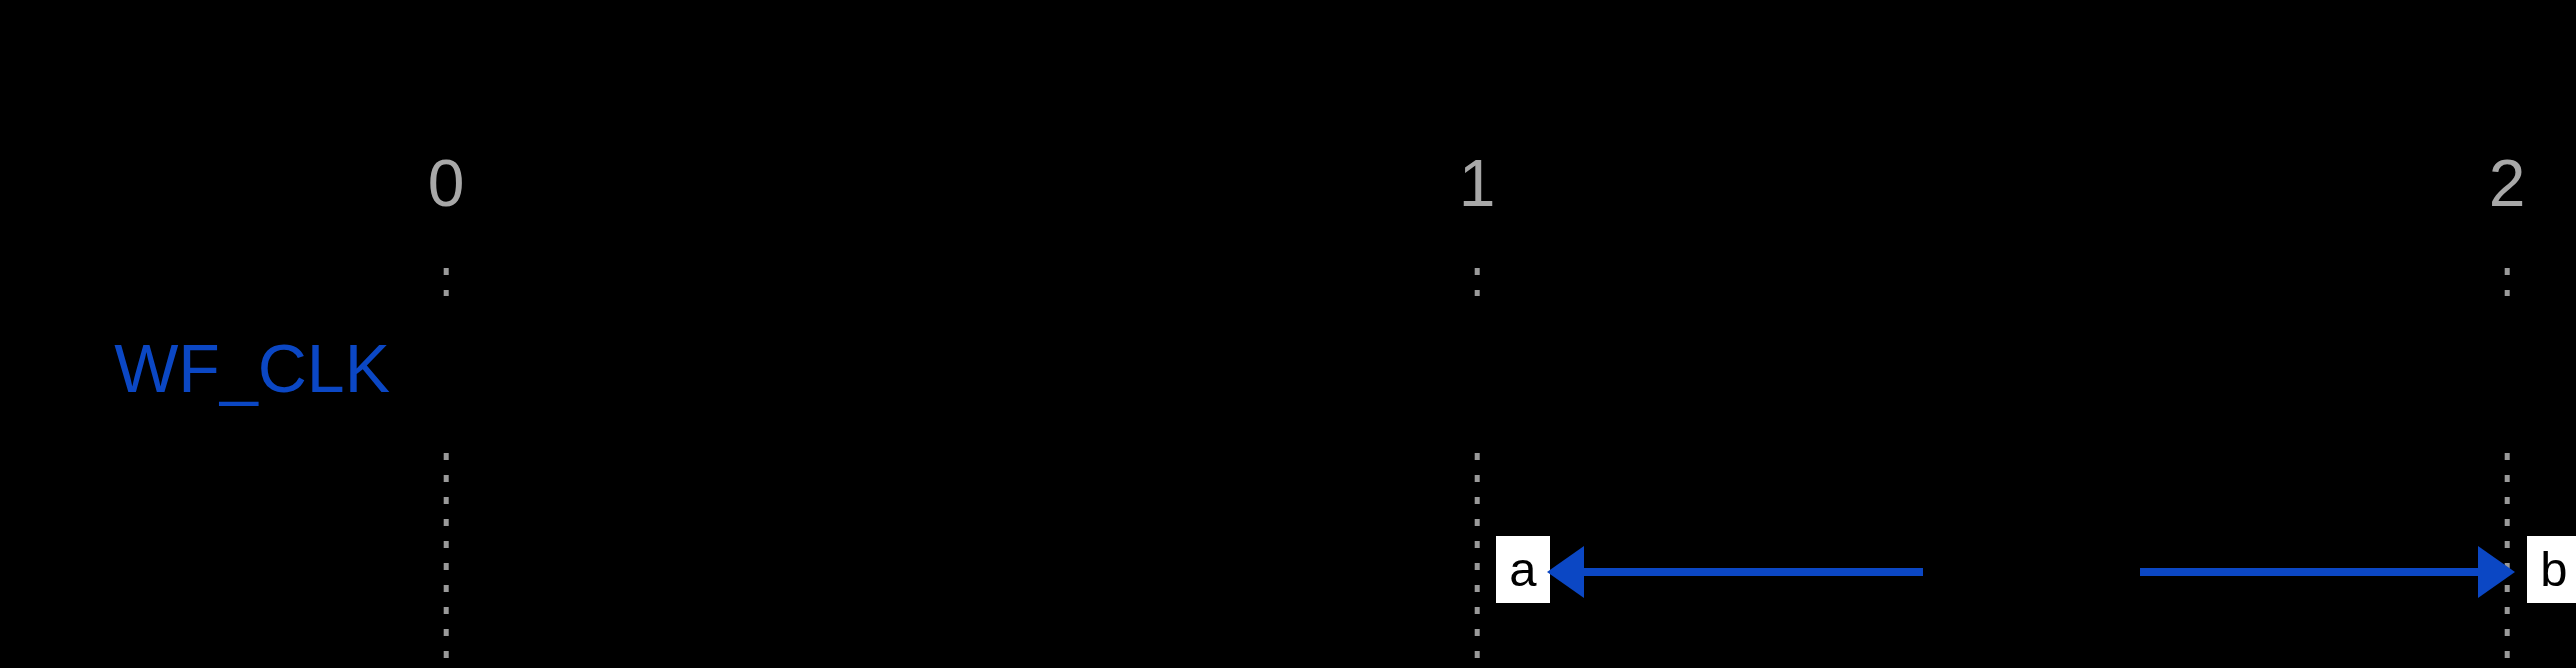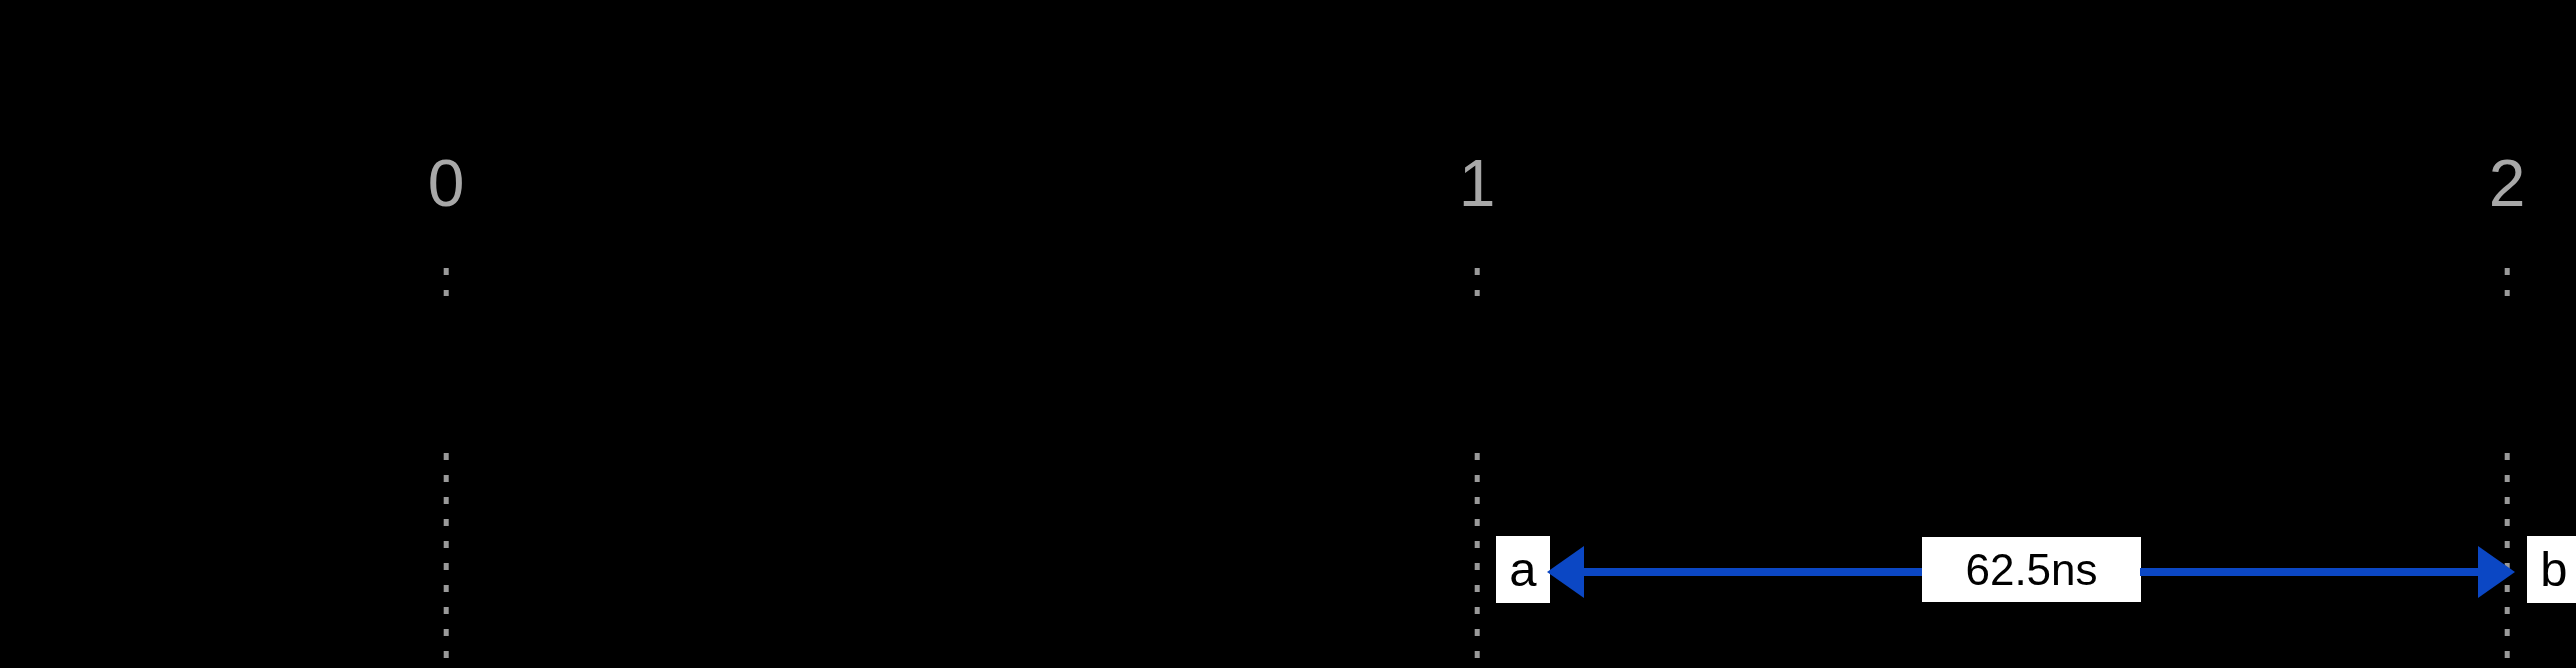--- a/index.html
+++ b/index.html
@@ -145,30 +145,30 @@
 
   <div class="gridline seg-top" style="left:446px;"></div>
   <div class="gridline seg-body" style="left:446px;"></div>
 
   <div class="gridline seg-top" style="left:1477px;"></div>
   <div class="gridline seg-body" style="left:1477px;"></div>
 
   <div class="gridline seg-top" style="left:2507px;"></div>
   <div class="gridline seg-body" style="left:2507px;"></div>
 
+  <div class="signal-name" style="right:3171px; top:334px;">WF_CLK</div>
 
   <div class="marker-row">
 
     <div class="marker-label" style="left:1496px; width:54px;">a</div>
 
     <div class="arrow-head left" style="left:1547px;"></div>
 
     <div class="arrow-shaft" style="left:1583px; width:340px;"></div>
 
-    <div class="delta-label" style="left:1922px; width:219px;">62.5ns</div>
 
     <div class="arrow-shaft" style="left:2140px; width:340px;"></div>
 
     <div class="arrow-head right" style="left:2478px;"></div>
 
     <div class="marker-label" style="left:2527px; width:54px;">b</div>
   </div>
 
 </div>
 

